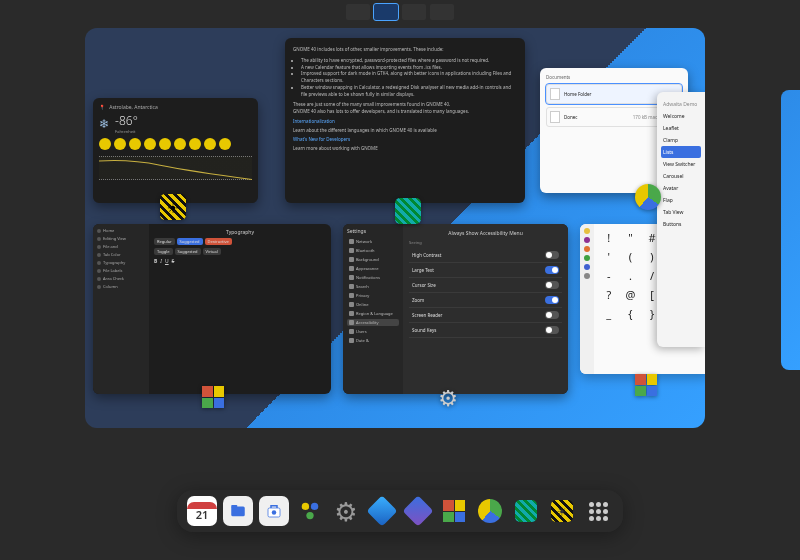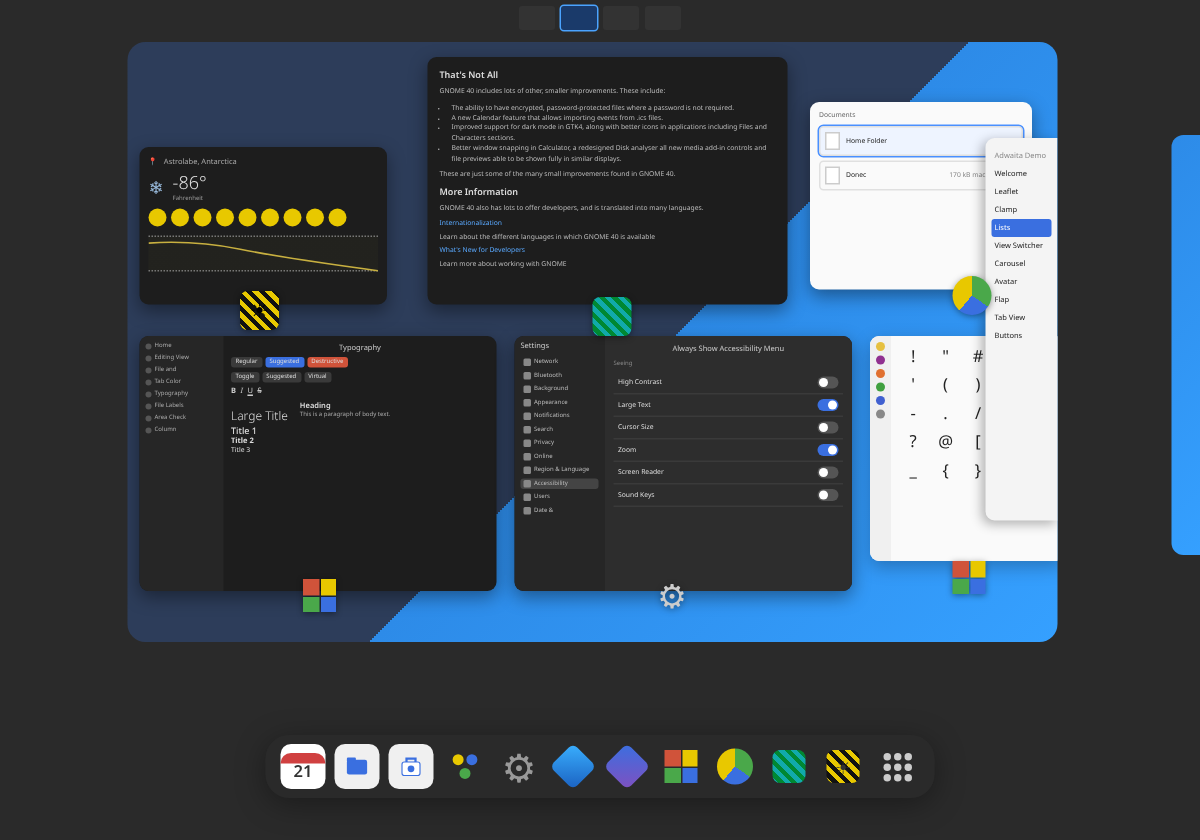--- a/index.html
+++ b/index.html
@@ -151,30 +151,28 @@
         <span class="chip"></span>
       </div>
       <div class="chart">
         <svg viewBox="0 0 150 24" preserveAspectRatio="none">
             <path d="M0 4 Q30 2 60 8 T150 22" fill="none" stroke="#c8b040" stroke-width="1"></path>
           </svg>
       </div>
     </div>
 
     <div class="mini-win notes">
-      <h1>That's Not All</h1>
       <p>GNOME 40 includes lots of other, smaller improvements. These include:</p>
       <ul>
         <li>The ability to have encrypted, password-protected files where a password is not required.</li>
         <li>A new Calendar feature that allows importing events from .ics files.</li>
         <li>Improved support for dark mode in GTK4, along with better icons in applications including Files and Characters sections.</li>
         <li>Better window snapping in Calculator, a redesigned Disk analyser all new media add-in controls and file previews able to be shown fully in similar displays.</li>
       </ul>
       <p>These are just some of the many small improvements found in GNOME 40.</p>
-      <h1 style="margin-top:4px">More Information</h1>
       <p>GNOME 40 also has lots to offer developers, and is translated into many languages.</p>
       <a>Internationalization</a>
       <a style="color:#bbb">Learn about the different languages in which GNOME 40 is available</a>
       <a>What's New for Developers</a>
       <a style="color:#bbb">Learn more about working with GNOME</a>
     </div>
 
     <div class="mini-win light files">
       <div class="bar">Documents</div>
       <div class="file-row sel">
@@ -233,32 +231,20 @@
         <div class="btnrow">
           <span>Toggle</span>
           <span>Suggested</span>
           <span>Virtual</span>
         </div>
         <div class="btnrow" style="gap:3px;color:#ccc;font-size:5px;">
           <b>B</b>
           <i>I</i>
           <u>U</u>
           <s>S</s>
-        </div>
-        <div style="display:flex;gap:8px;margin-top:4px;">
-          <div>
-            <h1>Large Title</h1>
-            <h2>Title 1</h2>
-            <h3>Title 2</h3>
-            <div style="font-size:4.5px">Title 3</div>
-          </div>
-          <div style="flex:1;">
-            <div style="font-size:5px;font-weight:600">Heading</div>
-            <div style="font-size:4px;color:#aaa;line-height:1.4">This is a paragraph of body text.</div>
-          </div>
         </div>
       </div>
     </div>
 
     <div class="mini-win settings">
       <div class="set-side">
         <div style="font-size:5px;color:#ccc;margin-bottom:2px">Settings</div>
         <div class="item">
             <span class="sic"></span>
             <span>Network</span>

